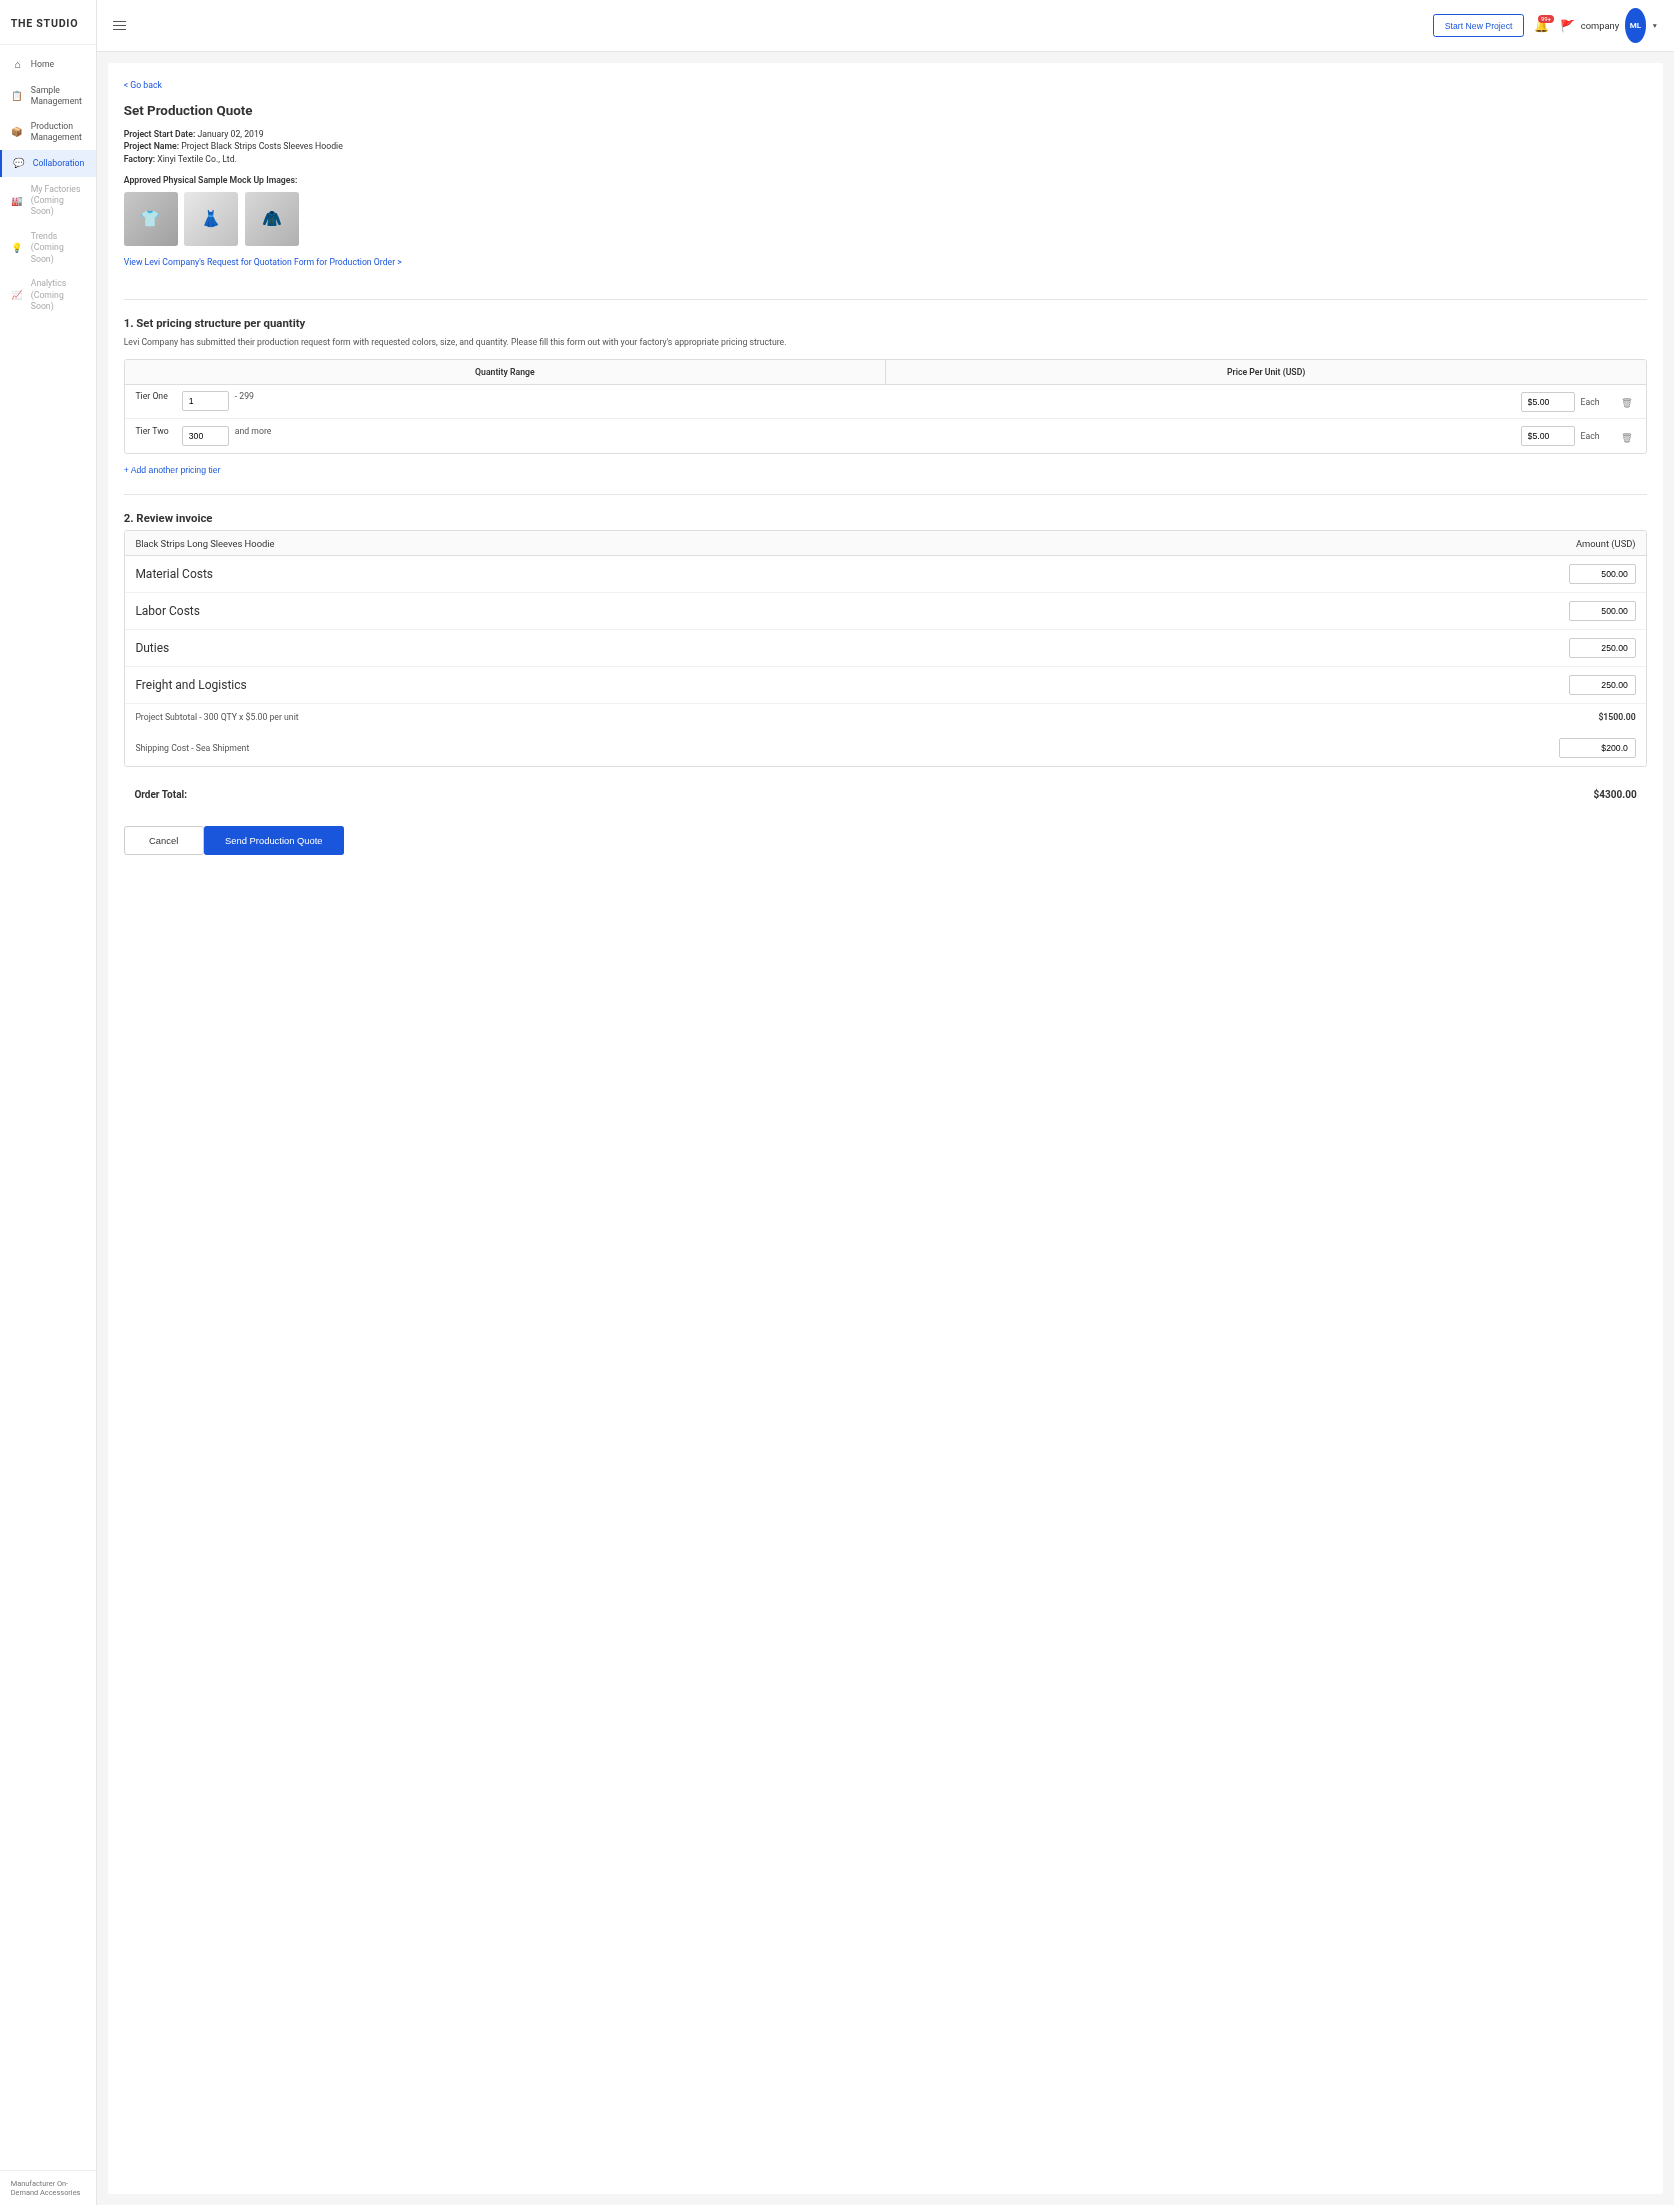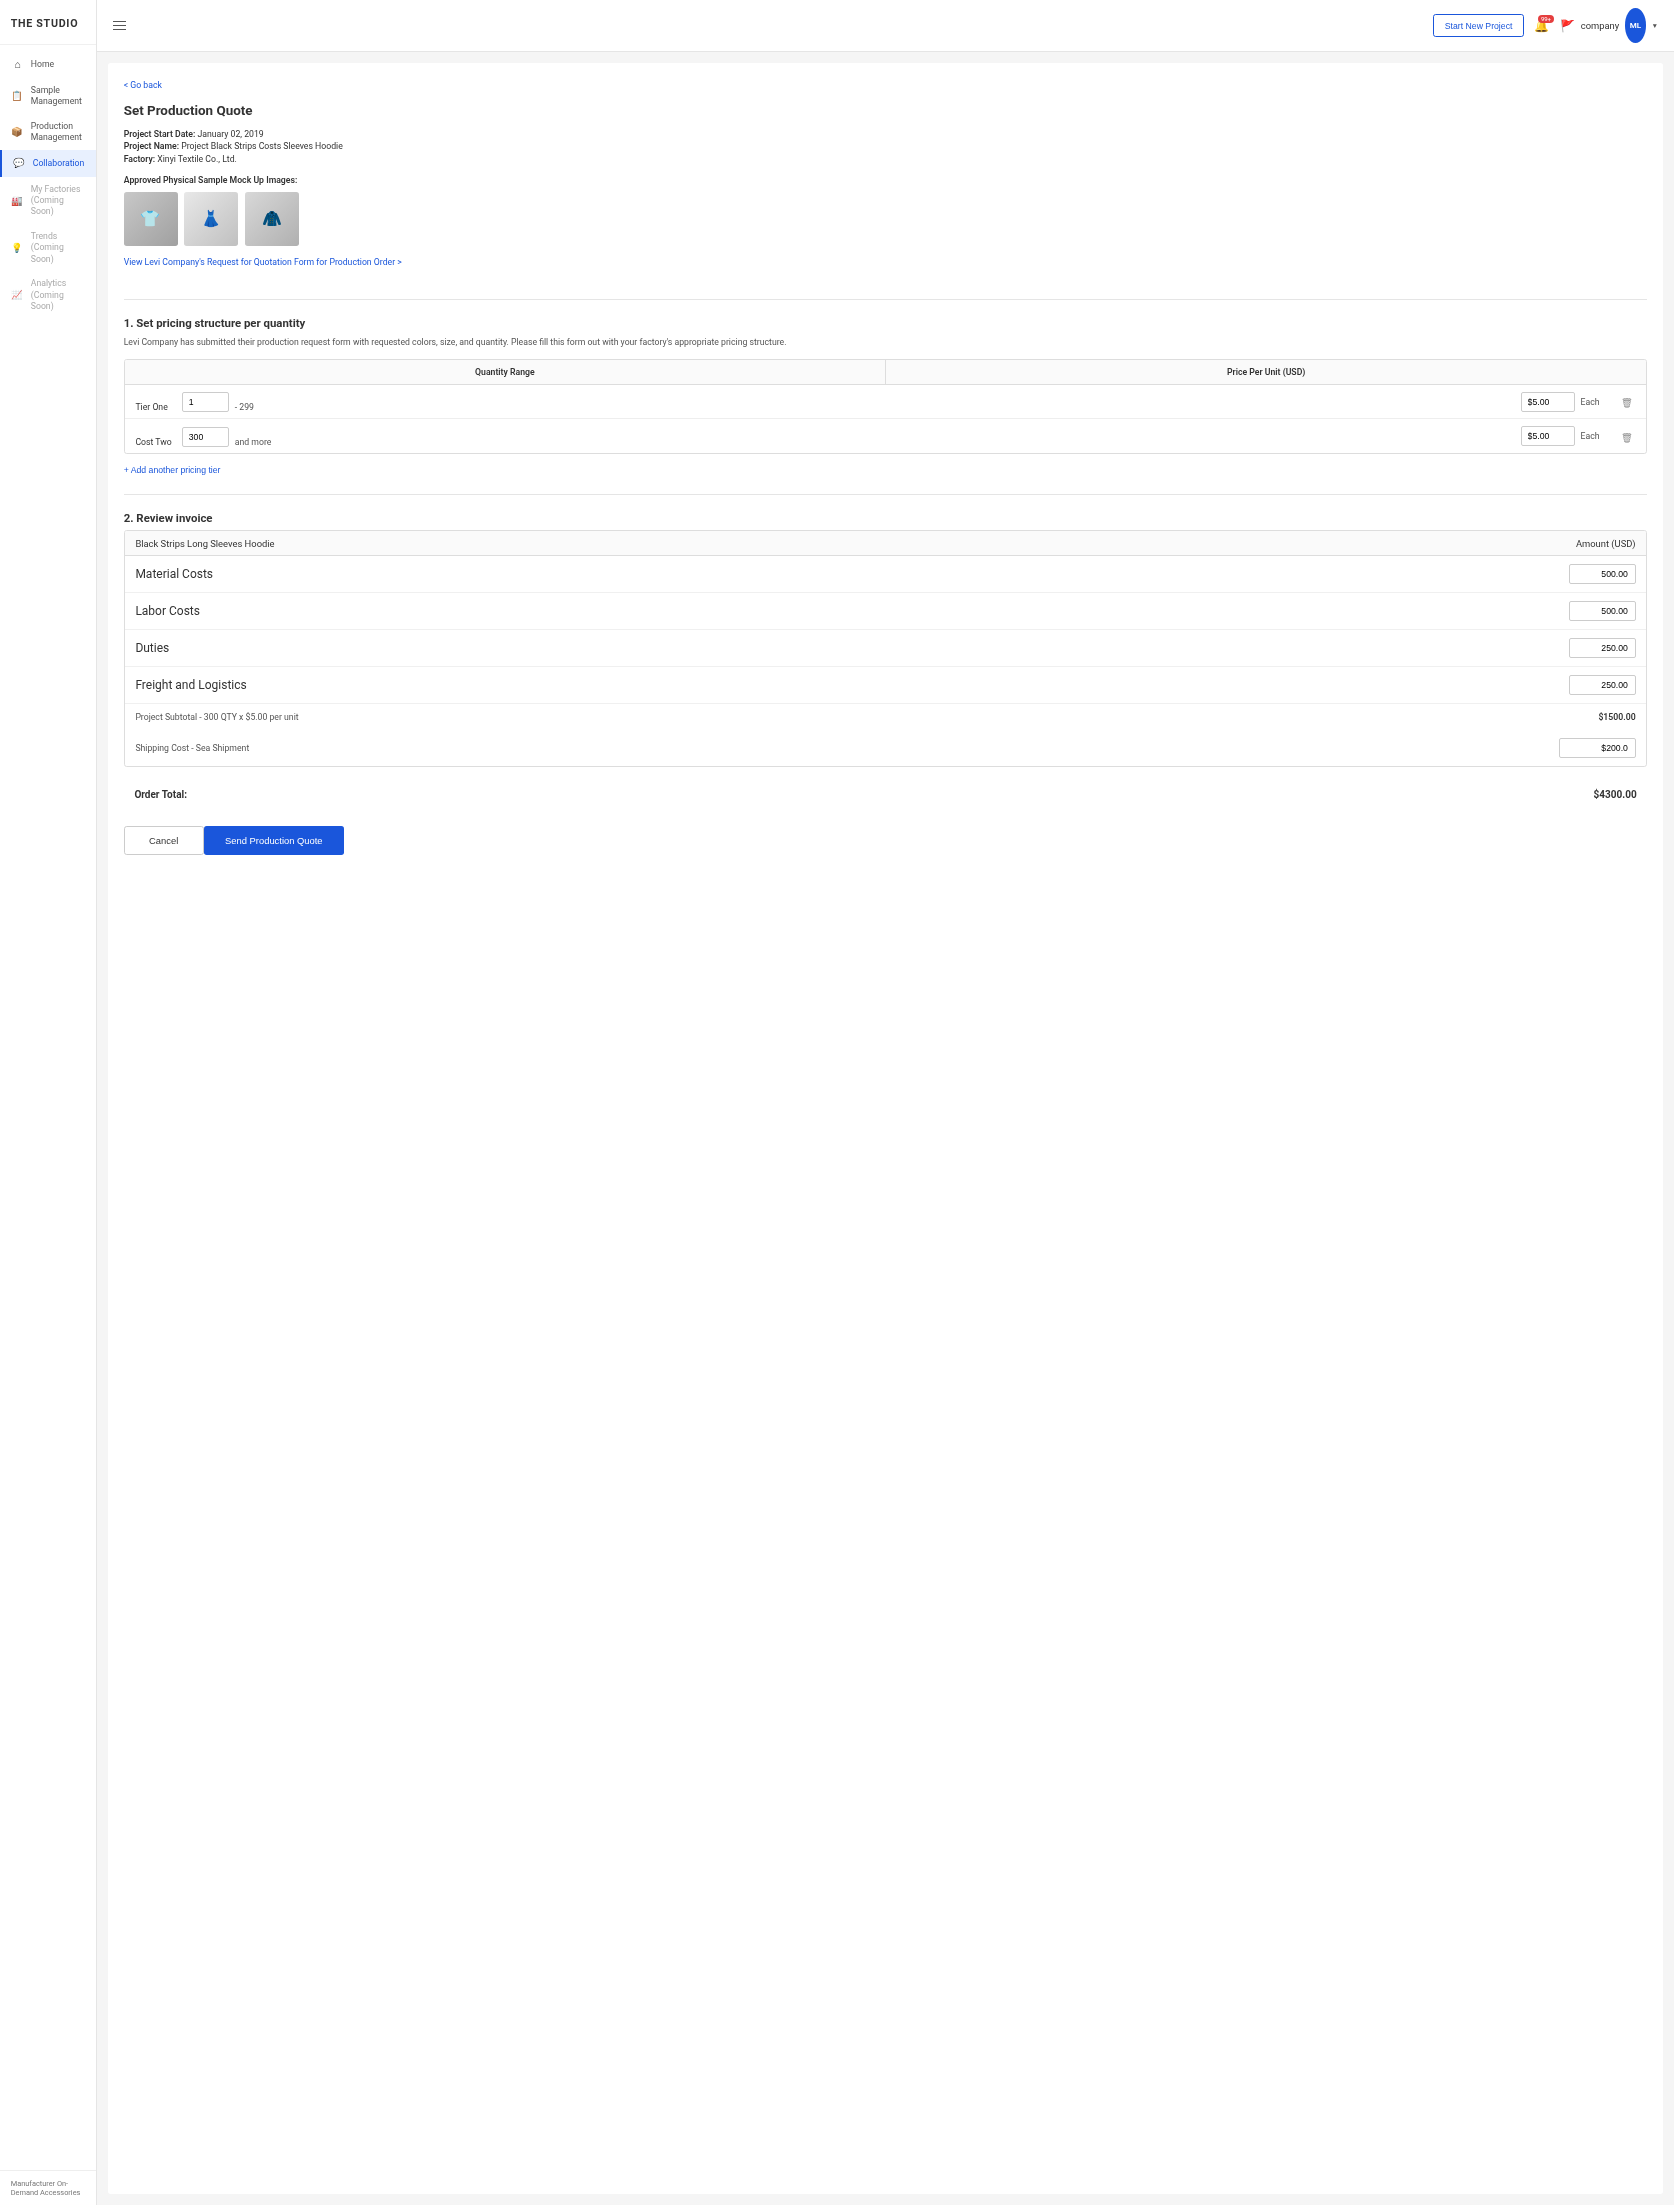--- a/index.html
+++ b/index.html
@@ -53,21 +53,21 @@
 
     
     .section-header { font-size: 11.4px; font-weight: 700; margin-bottom: 5.4px; }
     .section-desc { font-size: 8.7px; color: #555; margin-bottom: 10.7px; line-height: 1.5; }
 
     
     .pricing-table { border: 0.7px solid #ddd; border-radius: 2.7px; margin-bottom: 8px; overflow: hidden; }
     .pricing-table-header { display: flex; background: #fafafa; border-bottom: 0.7px solid #ddd; }
     .pricing-col-qty { flex: 1; padding: 6.7px 10.7px; font-size: 8.7px; font-weight: 600; color: #333; text-align: center; }
     .pricing-col-price { flex: 1; padding: 6.7px 10.7px; font-size: 8.7px; font-weight: 600; color: #333; text-align: center; border-left: 0.7px solid #ddd; }
-    .pricing-row { display: flex; align-items: flex-end; border-bottom: 0.7px solid #eee; padding: 6.7px 10.7px; }
+    .pricing-row { display: flex; align-items: flex-start; border-bottom: 0.7px solid #eee; padding: 6.7px 10.7px; }
     .pricing-row:last-child { border-bottom: none; }
     .tier-label { width: 47px; font-size: 8.7px; color: #333; }
     .tier-input { border: 0.7px solid #ccc; border-radius: 2px; padding: 4px 5.4px; font-size: 8.7px; width: 47px; text-align: left; }
     .tier-range-text { margin: 0 5.4px; font-size: 8.7px; color: #555; }
     .tier-price-col { display: flex; align-items: center; gap: 5.4px; margin-left: auto; }
     .price-input { border: 0.7px solid #ccc; border-radius: 2px; padding: 4px 5.4px; font-size: 8.7px; width: 54px; }
     .each-label { font-size: 8.7px; color: #555; width: 27px; }
     .delete-btn { background: none; border: none; cursor: pointer; color: #888; padding: 2.7px; margin-left: 5.4px; }
     .add-tier-btn { color: #1a56db; font-size: 8.7px; cursor: pointer; background: none; border: none; padding: 2.7px 0; }
 
@@ -236,21 +236,21 @@
           <div class="tier-price-col">
             <input class="price-input" type="text" value="$5.00" style="">
             <span class="each-label">Each</span>
             <button class="delete-btn">
               <span class="icon-trash"></span>
             </button>
           </div>
         </div>
 
         <div class="pricing-row">
-          <span class="tier-label">Cost Two</span>
+          <span class="tier-label">Tier Two</span>
           <input class="tier-input" type="text" value="300" style="">
           <span class="tier-range-text">and more</span>
           <div class="tier-price-col">
             <input class="price-input" type="text" value="$5.00" style="">
             <span class="each-label">Each</span>
             <button class="delete-btn">
               <span class="icon-trash"></span>
             </button>
           </div>
         </div>

